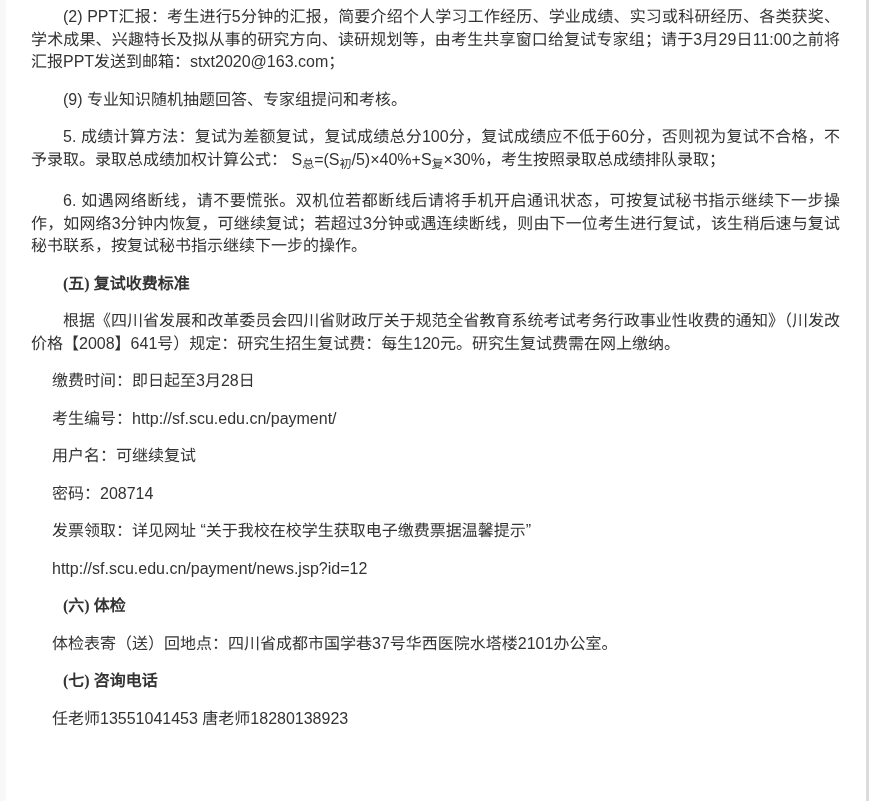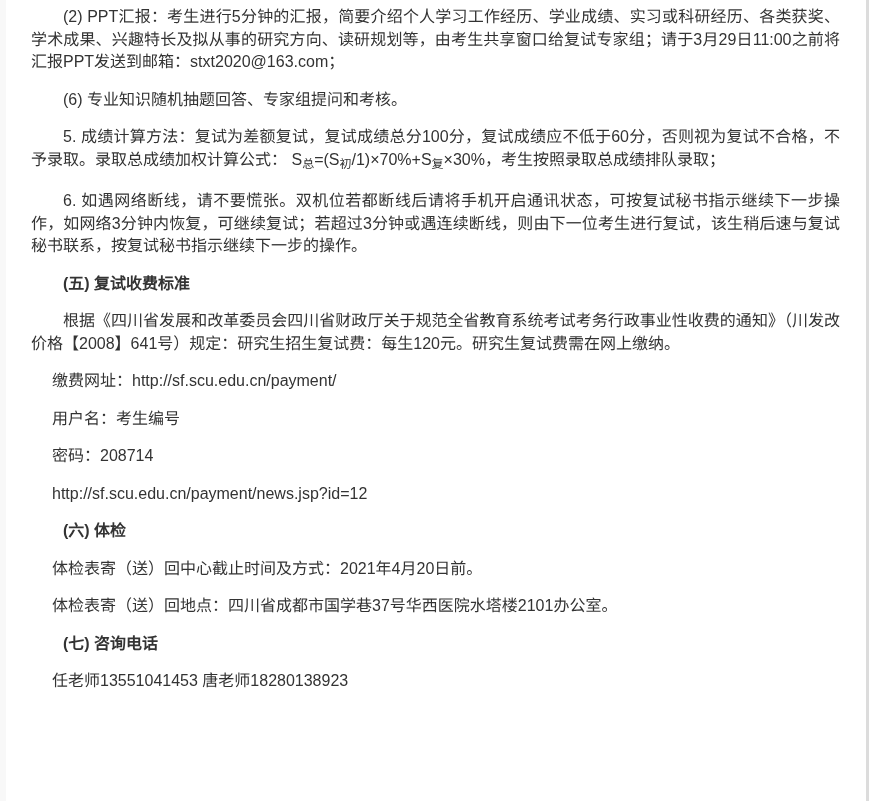--- a/index.html
+++ b/index.html
@@ -25,60 +25,61 @@
     font-size: 16px;
     line-height: 22.5px;
   }
   .para {
     text-align: justify;
     margin-bottom: 15px;
     word-break: break-all;
   }
   .indent-lg { text-indent: 32px; }
   .indent-sm { text-indent: 21px; }
-  .heading { font-weight: bold; text-indent: 32px; }
+  .heading { font-weight: bold; text-indent: 32px; font-family: Liberation Serif, serif; }
   .sub {
     font-size: 12px;
     vertical-align: -3px;
   }
 </style>
 </head>
 <body>
 
 <div class="edge-strip-left"></div>
 <div class="edge-strip-right"></div>
 
 <div class="doc">
 
   <p class="para indent-lg">(2) PPT汇报：考生进行5分钟的汇报，简要介绍个人学习工作经历、学业成绩、实习或科研经历、各类获奖、学术成果、兴趣特长及拟从事的研究方向、读研规划等，由考生共享窗口给复试专家组；请于3月29日11:00之前将汇报PPT发送到邮箱：stxt2020@163.com；</p>
 
-  <p class="para indent-lg">(6) 专业知识随机抽题回答、专家组提问和考核。</p>
+  <p class="para indent-lg">(9) 专业知识随机抽题回答、专家组提问和考核。</p>
 
-  <p class="para indent-lg"><span>5. 成绩计算方法：复试为差额复试，复试成绩总分100分，复试成绩应不低于60分，否则视为复试不合格，不予录取。录取总成绩加权计算公式： S</span><span class="sub">总</span><span>=(S</span><span class="sub">初</span><span>/1)×70%+S</span><span class="sub">复</span><span>×30%，考生按照录取总成绩排队录取；</span></p>
+  <p class="para indent-lg"><span>5. 成绩计算方法：复试为差额复试，复试成绩总分100分，复试成绩应不低于60分，否则视为复试不合格，不予录取。录取总成绩加权计算公式： S</span><span class="sub">总</span><span>=(S</span><span class="sub">初</span><span>/5)×40%+S</span><span class="sub">复</span><span>×30%，考生按照录取总成绩排队录取；</span></p>
 
   <p class="para indent-lg">6. 如遇网络断线，请不要慌张。双机位若都断线后请将手机开启通讯状态，可按复试秘书指示继续下一步操作，如网络3分钟内恢复，可继续复试；若超过3分钟或遇连续断线，则由下一位考生进行复试，该生稍后速与复试秘书联系，按复试秘书指示继续下一步的操作。</p>
 
   <p class="para heading">(五) 复试收费标准</p>
 
   <p class="para indent-lg">根据《四川省发展和改革委员会四川省财政厅关于规范全省教育系统考试考务行政事业性收费的通知》（川发改价格【2008】641号）规定：研究生招生复试费：每生120元。研究生复试费需在网上缴纳。</p>
 
+  <p class="para indent-sm">缴费时间：即日起至3月28日</p>
 
-  <p class="para indent-sm">缴费网址：http://sf.scu.edu.cn/payment/</p>
+  <p class="para indent-sm">考生编号：http://sf.scu.edu.cn/payment/</p>
 
-  <p class="para indent-sm">用户名：考生编号</p>
+  <p class="para indent-sm">用户名：可继续复试</p>
 
   <p class="para indent-sm">密码：208714</p>
 
+  <p class="para indent-sm">发票领取：详见网址 “关于我校在校学生获取电子缴费票据温馨提示”</p>
 
   <p class="para indent-sm">http://sf.scu.edu.cn/payment/news.jsp?id=12</p>
 
   <p class="para heading">(六) 体检</p>
 
 
-  <p class="para indent-sm">体检表寄（送）回中心截止时间及方式：2021年4月20日前。</p>
 
   <p class="para indent-sm">体检表寄（送）回地点：四川省成都市国学巷37号华西医院水塔楼2101办公室。</p>
 
   <p class="para heading">(七) 咨询电话</p>
 
   <p class="para indent-sm">任老师13551041453 唐老师18280138923</p>
 
 </div>
 
 </body></html>

